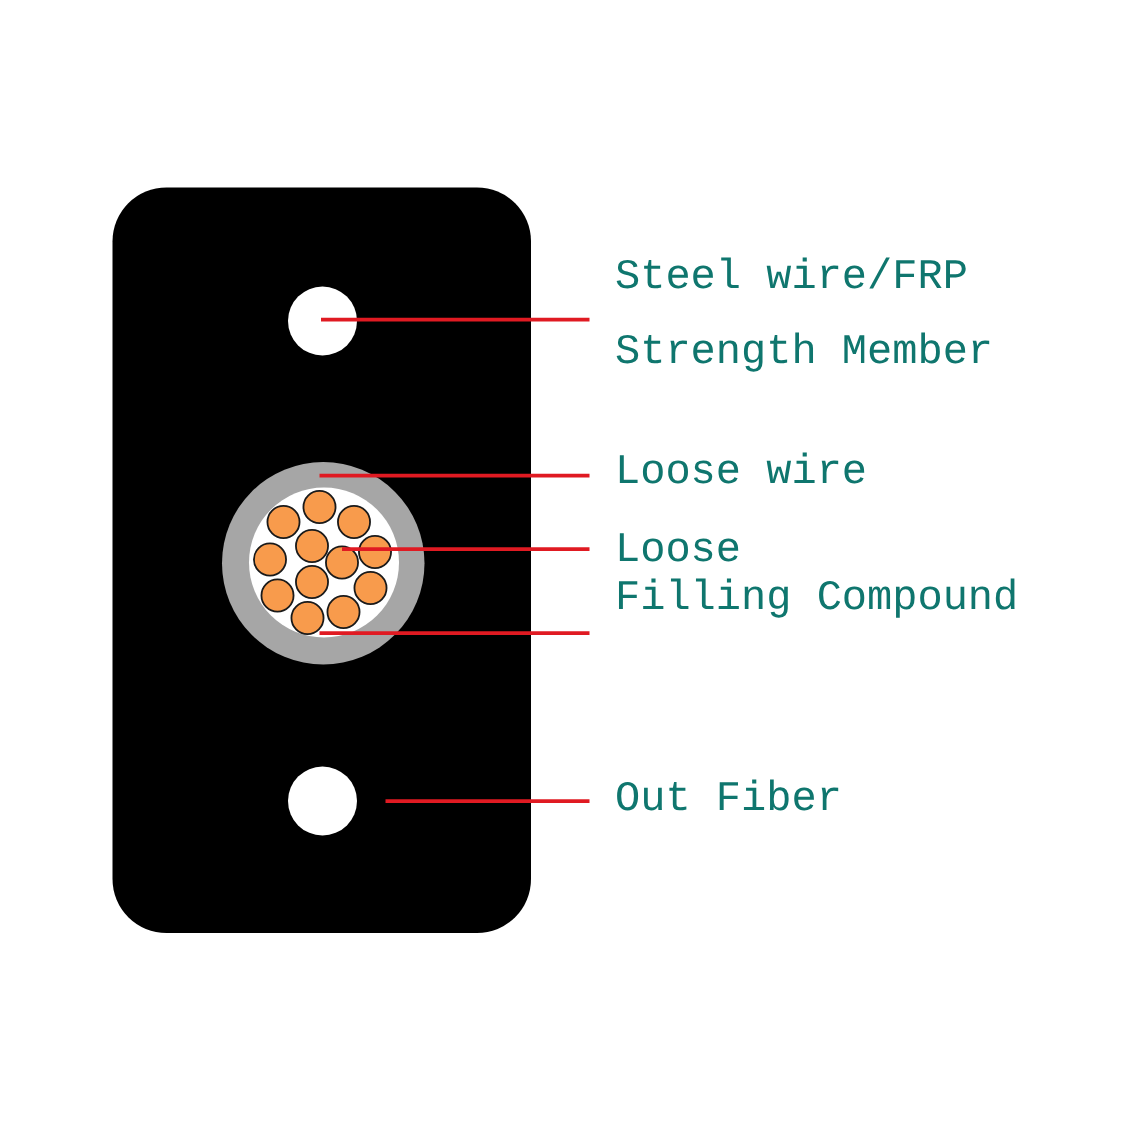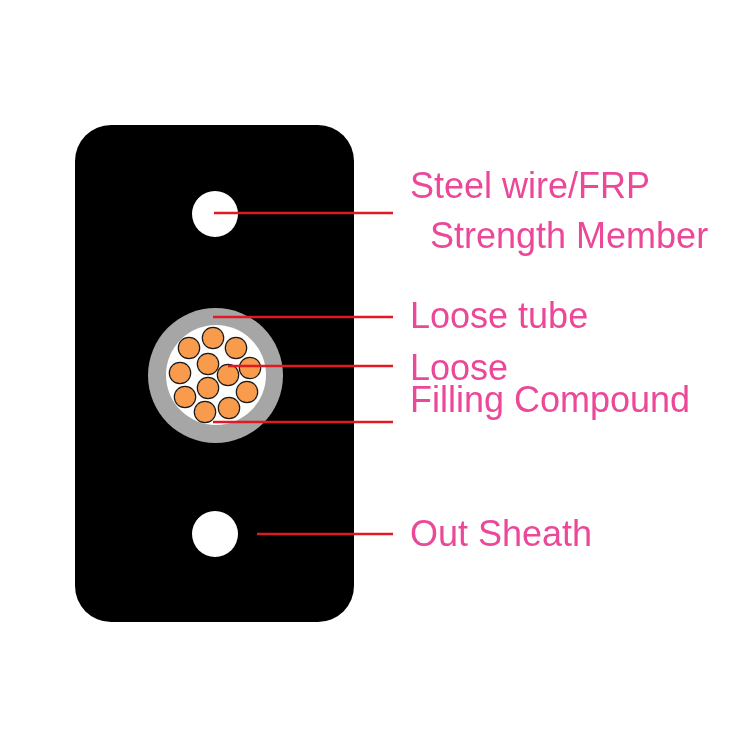--- a/index.html
+++ b/index.html
@@ -17,25 +17,25 @@
     #diagram {
       position: absolute;
       left: 0;
       top: 0;
       width: 750px;
       height: 750px;
     }
     .label {
       position: absolute;
       left: 410px;
-      font-size: 36px;
+      font-size: 28px;
       line-height: 32px;
-      color: #ec4899;
+      color: #0f766e;
       white-space: nowrap;
-      font-family: Liberation Sans, sans-serif;
+      font-family: Liberation Mono, monospace;
     }
   </style>
 </head>
 <body>
 
 <svg id="diagram" width="750" height="750" viewBox="0 0 750 750" xmlns="http://www.w3.org/2000/svg">
 
   <rect x="75" y="125" width="279" height="497" rx="36" ry="36" fill="#000000"></rect>
 
   <circle cx="215" cy="214" r="23" fill="#ffffff"></circle>
@@ -63,17 +63,17 @@
   <g stroke="#e01a22" stroke-width="2.5" stroke-linecap="butt">
     <line x1="214" y1="213" x2="393" y2="213"></line>
     <line x1="213" y1="317" x2="393" y2="317"></line>
     <line x1="228" y1="366" x2="393" y2="366"></line>
     <line x1="213" y1="422" x2="393" y2="422"></line>
     <line x1="257" y1="534" x2="393" y2="534"></line>
   </g>
 </svg>
 
 <div class="label" style="top:170px;">Steel wire/FRP</div>
-<div class="label" style="top:220px;margin-left:20px;">Strength Member</div>
-<div class="label" style="top:300px;">Loose tube</div>
+<div class="label" style="top:220px;">Strength Member</div>
+<div class="label" style="top:300px;">Loose wire</div>
 <div class="label" style="top:352px;">Loose</div>
 <div class="label" style="top:384px;">Filling Compound</div>
-<div class="label" style="top:518px;">Out Sheath</div>
+<div class="label" style="top:518px;">Out Fiber</div>
 
 </body></html>

